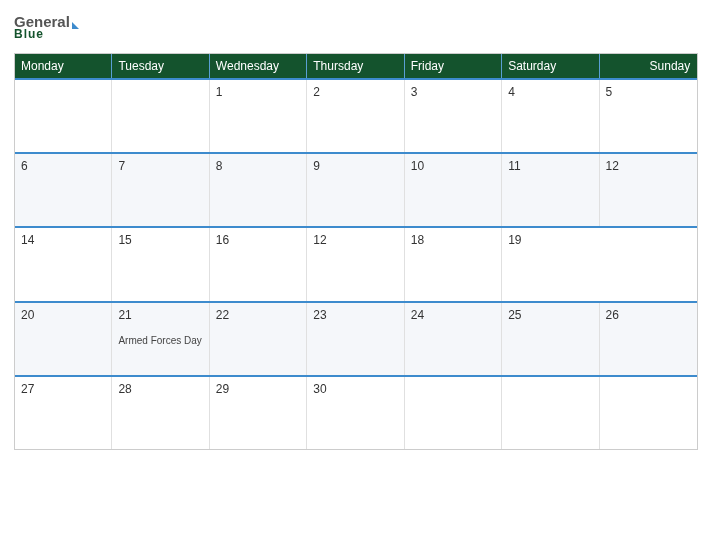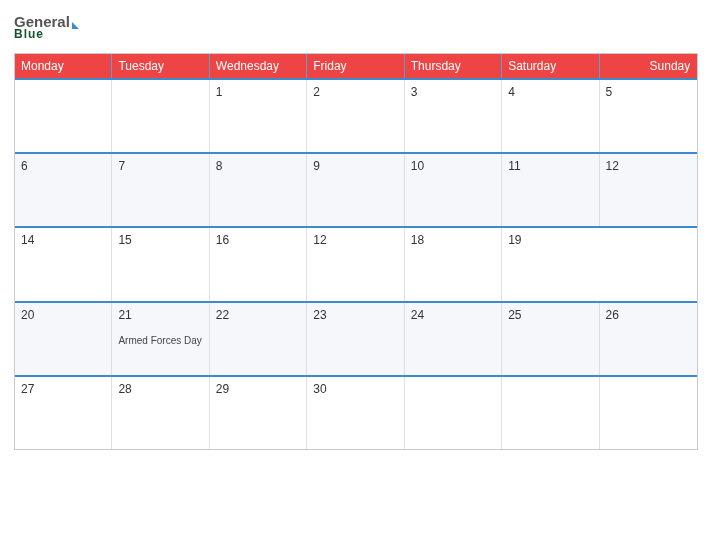--- a/index.html
+++ b/index.html
@@ -71,21 +71,21 @@
     }
     .calendar {
       border: 1px solid #ccc;
       flex: 1;
       display: flex;
       flex-direction: column;
     }
     .cal-header-row {
       display: grid;
       grid-template-columns: repeat(7, 1fr);
-      background: #ef4444;
+      background: #14532d;
     }
     .cal-header-cell {
       color: #fff;
       font-size: 12px;
       padding: 5px 6px;
       font-weight: normal;
       border-right: 1px solid #5a9fd4;
     }
     .cal-header-cell:last-child {
       border-right: none;
@@ -153,22 +153,22 @@
       <span class="logo-bottom">Blue</span>
     </div>
     <div class="title"></div>
     <div class="country"></div>
   </div>
   <div class="calendar">
     <div class="cal-header-row">
     <div class="cal-header-cell">Monday</div>
         <div class="cal-header-cell">Tuesday</div>
         <div class="cal-header-cell">Wednesday</div>
+        <div class="cal-header-cell">Thursday</div>
         <div class="cal-header-cell">Friday</div>
-        <div class="cal-header-cell">Thursday</div>
         <div class="cal-header-cell">Saturday</div>
         <div class="cal-header-cell">Sunday</div>
       </div>
     <div class="cal-body">
     <div class="cal-week">
           <div class="cal-cell empty"></div>
           <div class="cal-cell empty"></div>
           <div class="cal-cell">
             <span class="day-number">1</span>
           </div>

